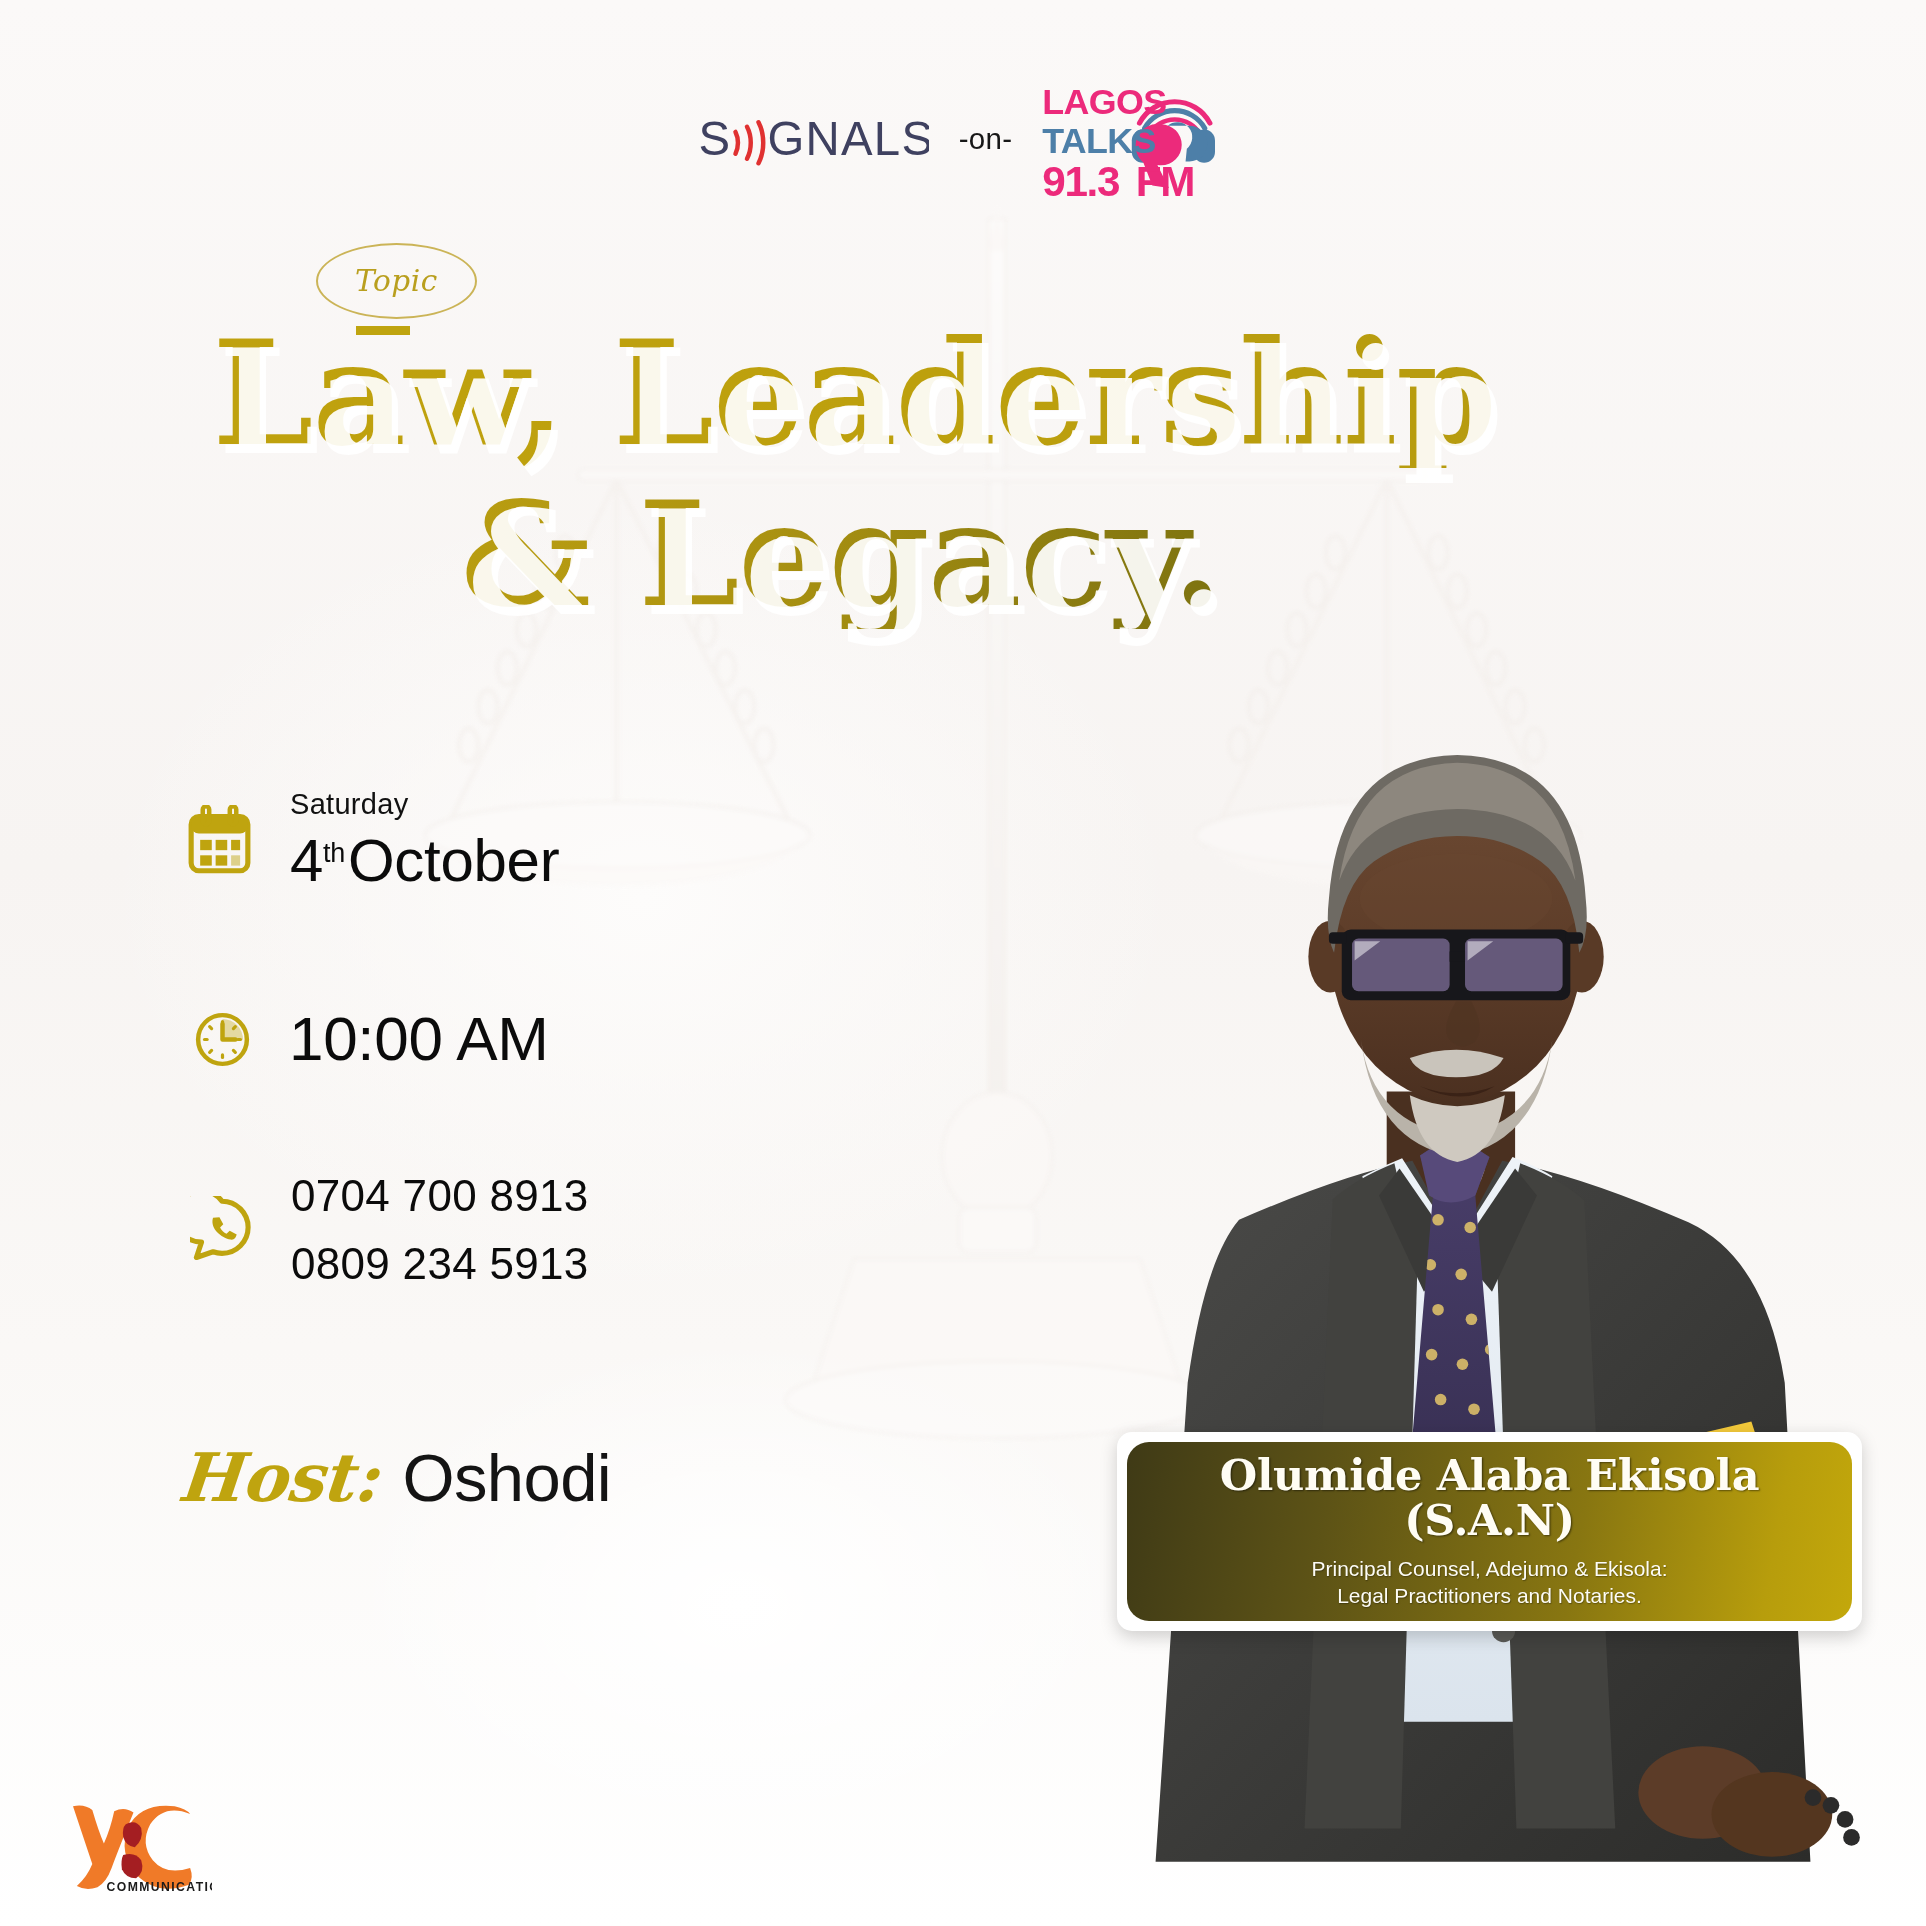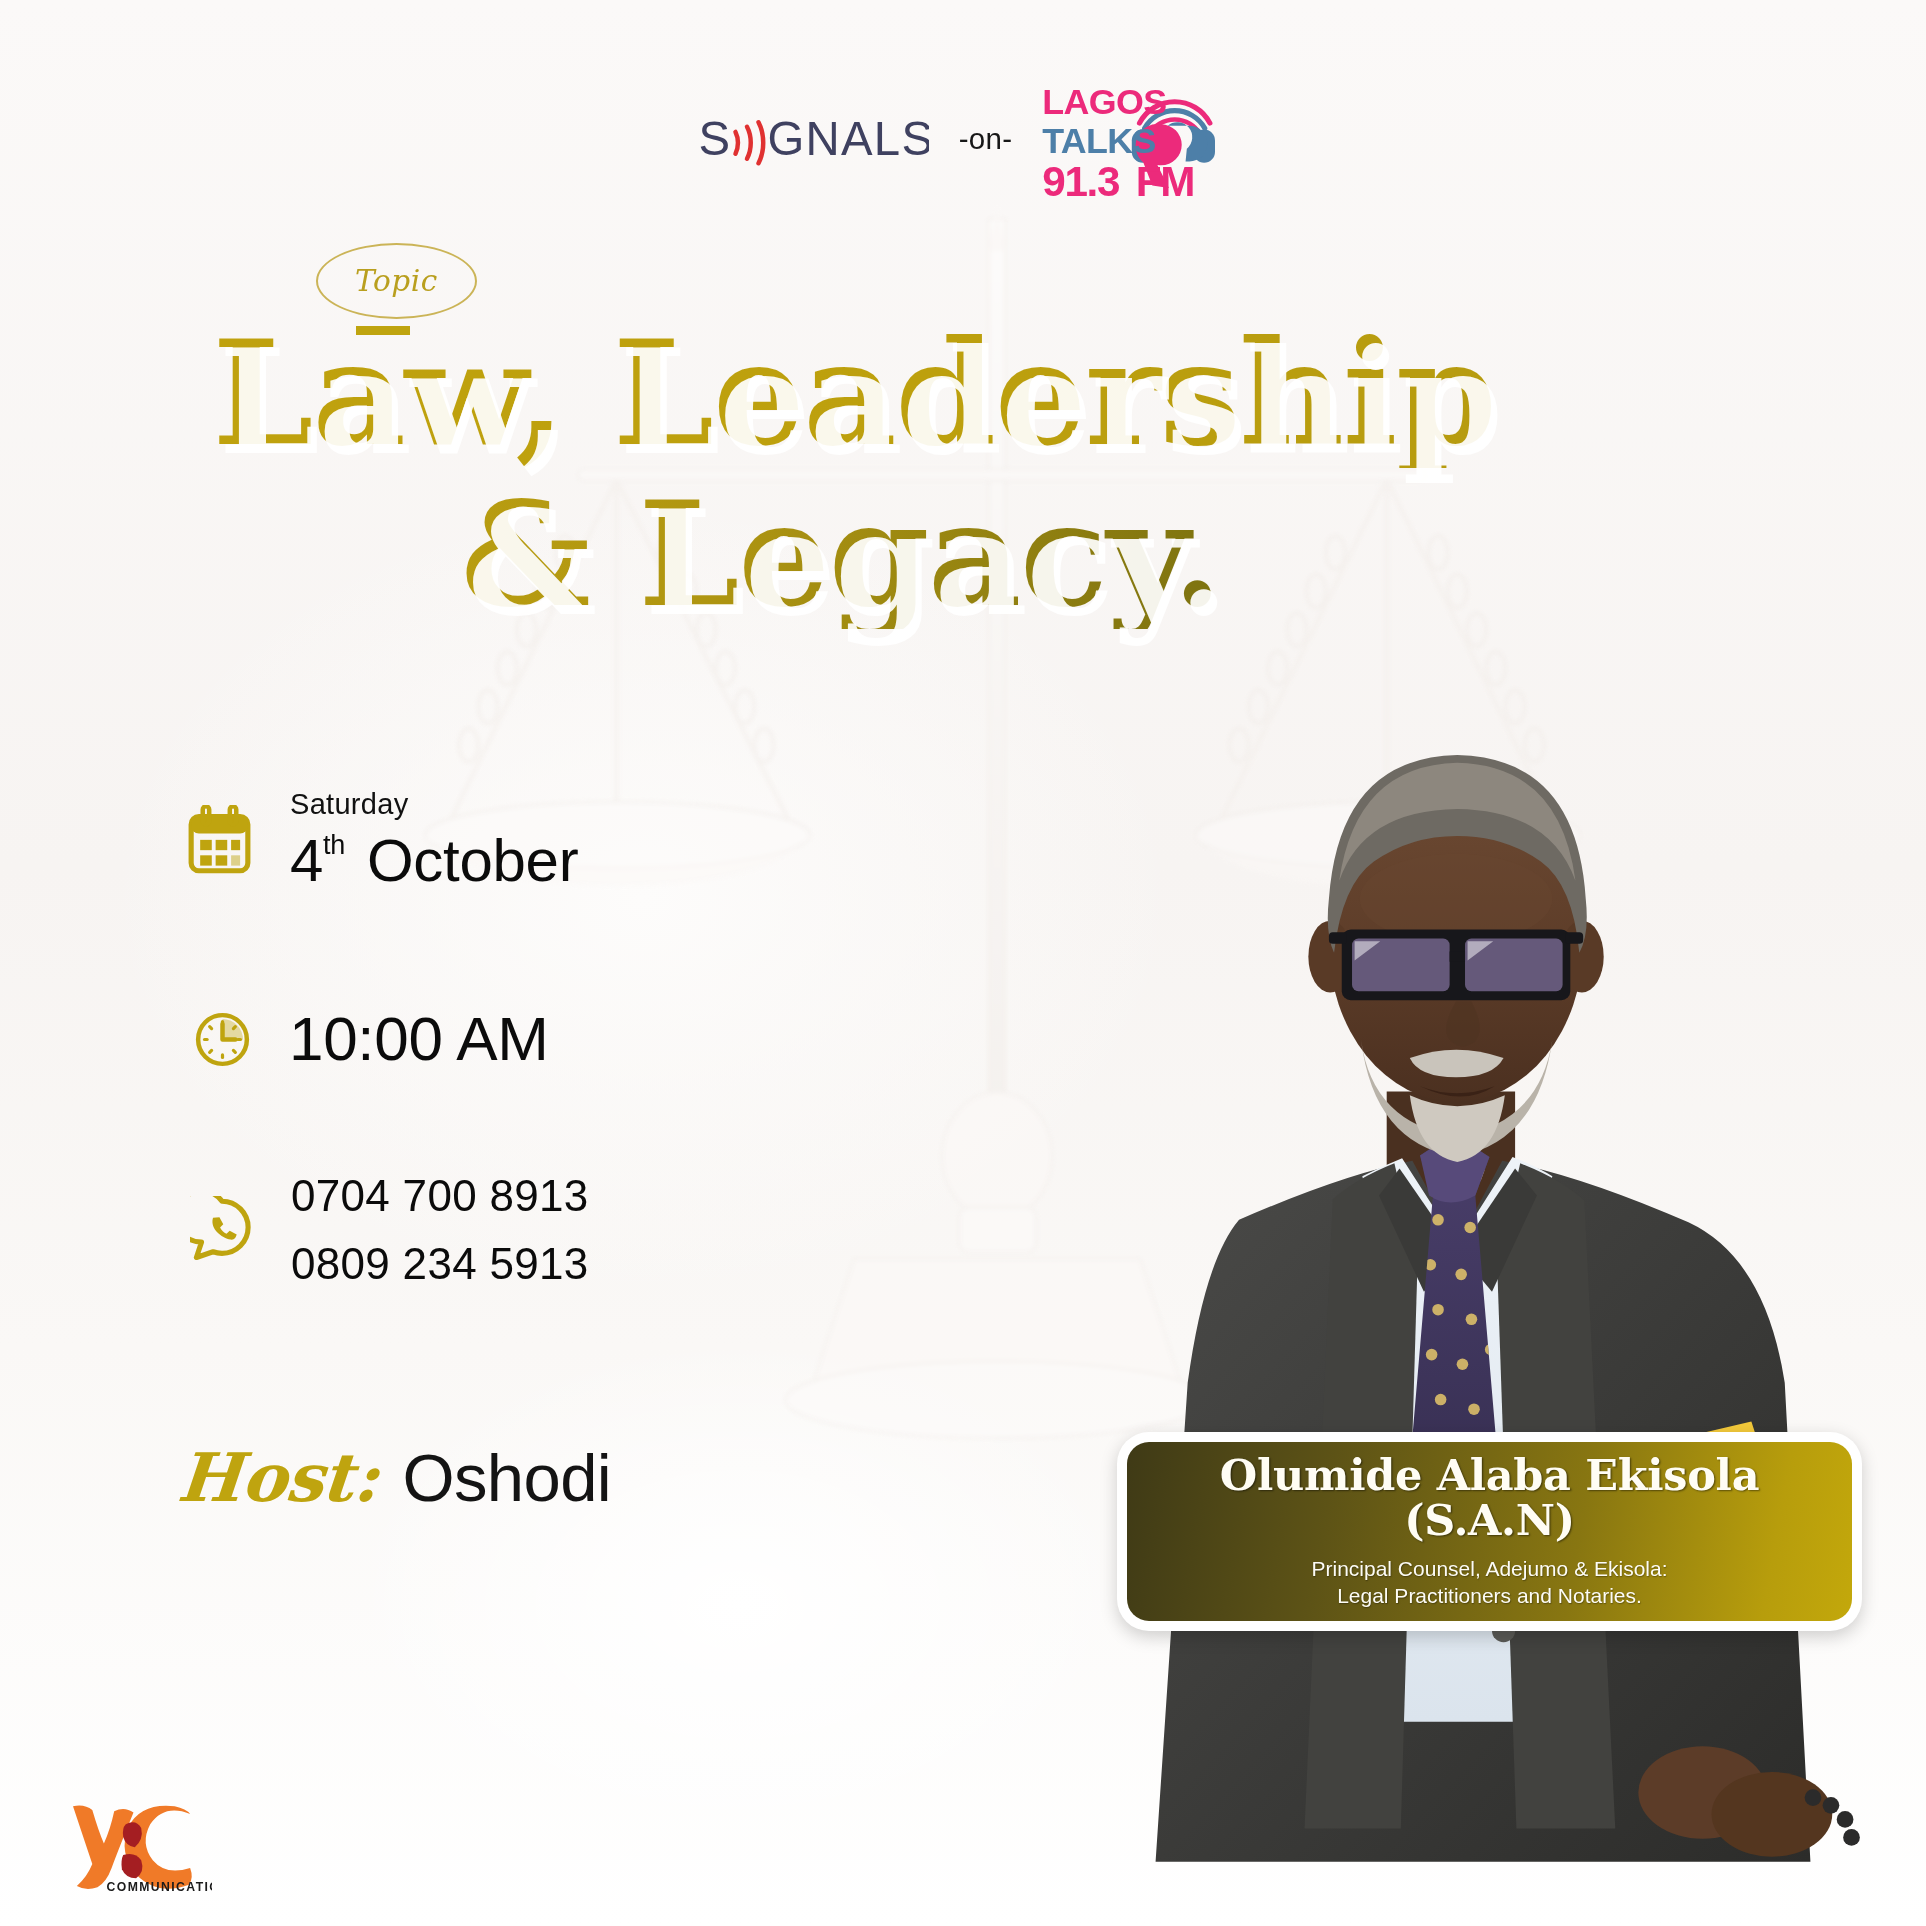--- a/index.html
+++ b/index.html
@@ -82,21 +82,21 @@
 
   .row-date{left:186px;top:790px;}
   .row-date .day{
     font-size:29px;color:#111;font-weight:300;letter-spacing:0.3px;line-height:1;
     margin-bottom:11.6px;
   }
   .row-date .date{
     font-size:60px;color:#0b0b0b;font-weight:400;letter-spacing:-0.3px;line-height:1;
     display:flex;align-items:flex-start;
   }
-  .row-date .date sup{font-size:27px;line-height:1;position:relative;top:1px;margin-right:22px;}
+  .row-date .date sup{font-size:27px;line-height:1;position:relative;top:9px;margin-right:3px;}
 
   .row-time{left:193px;top:1008px;}
   .row-time .time{font-size:62px;color:#0b0b0b;font-weight:400;letter-spacing:-0.3px;line-height:1;}
 
   .row-phone{left:190px;top:1162px;}
   .row-phone .p{font-size:44px;color:#0b0b0b;font-weight:400;letter-spacing:0.3px;line-height:1.55;}
 
   
   .host-block{position:absolute;left:184px;top:1438px;display:flex;align-items:baseline;}
   .host-label{
@@ -107,21 +107,21 @@
   .host-name{
     font-size:67px;color:#141414;font-weight:400;letter-spacing:-0.6px;margin-left:20px;
   }
 
   
   .speaker{position:absolute;right:-13px;bottom:0;width:912px;height:1284px;}
 
   
   .nameplate{
     position:absolute;left:1117px;top:1432px;width:745px;height:199px;
-    background:#ffffff;border-radius:32px;padding:10.3px;box-sizing:border-box;
+    background:#ffffff;border-radius:15px;padding:10.3px;box-sizing:border-box;
     box-shadow:0 5.1px 16.7px rgba(0,0,0,.18);
   }
   .nameplate-inner{
     width:100%;height:100%;box-sizing:border-box;border-radius:22px;
     background:linear-gradient(100deg,#3f3a16 0%,#5d5316 28%,#887611 62%,#b79d0c 88%,#c3a80b 100%);
     display:flex;flex-direction:column;align-items:center;justify-content:center;
     padding:11.6px 19px;
   }
   .np-name{
     font-family:"DejaVu Serif", serif;font-weight:bold;font-size:43px;color:#fffdf4;

